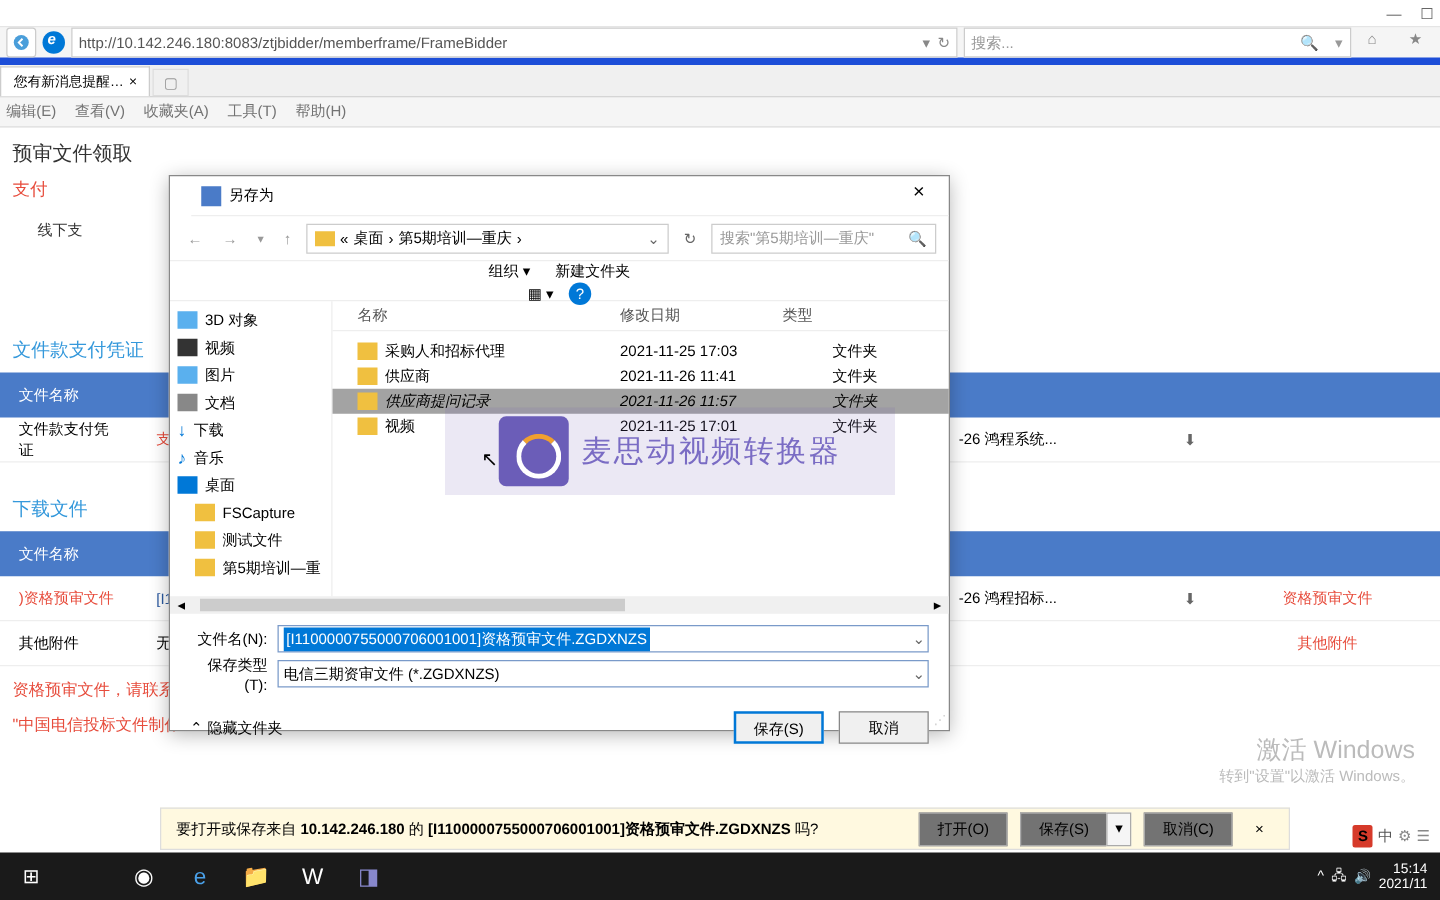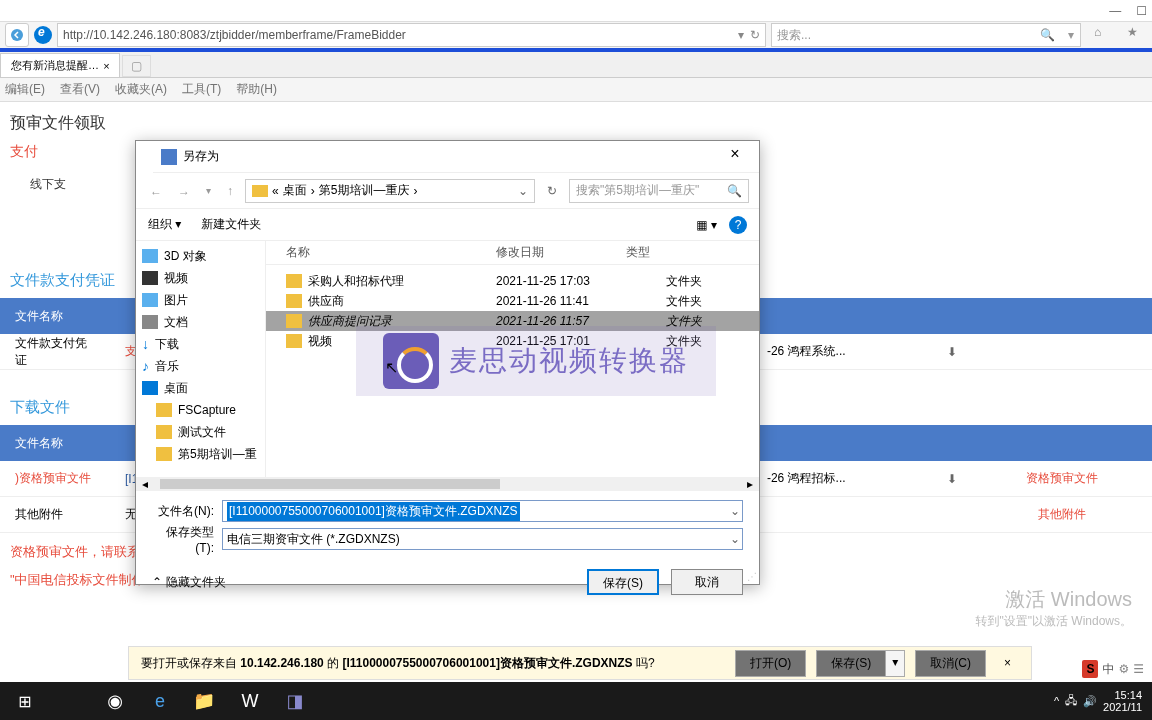--- a/index.html
+++ b/index.html
@@ -1,21 +1,21 @@
 <!DOCTYPE html>
 <html><head>
   <meta charset="utf-8">
   <style>
     * { margin: 0; padding: 0; box-sizing: border-box; font-family: "Microsoft YaHei", Arial, sans-serif; }
     body { background: #fff; width: 1152px; height: 720px; overflow: hidden; position: relative; font-size: 12px; }
     
     
     .titlebar { height: 22px; background: #fff; border-bottom: 1px solid #ddd; display: flex; justify-content: flex-end; align-items: center; padding-right: 5px; gap: 15px; }
     .titlebar span { color: #666; cursor: pointer; }
-    .addressbar { height: 30px; background: #f5f5f5; border-bottom: 4px solid #1d4ed8; display: flex; align-items: center; padding: 2px 5px; gap: 5px; }
+    .addressbar { height: 30px; background: #f5f5f5; border-bottom: 6px solid #1d4ed8; display: flex; align-items: center; padding: 2px 5px; gap: 5px; }
     .nav-btn { width: 24px; height: 24px; border: 1px solid #ccc; border-radius: 3px; display: flex; align-items: center; justify-content: center; background: #fff; }
     .ie-icon { width: 18px; height: 18px; background: #0078d7; border-radius: 50%; display: inline-block; position: relative; }
     .ie-icon::after { content: 'e'; color: #fff; font-weight: bold; font-style: italic; position: absolute; left: 4px; top: -1px; }
     .url-box { flex: 1; height: 24px; border: 1px solid #ccc; background: #fff; display: flex; align-items: center; padding: 0 5px; color: #555; }
     .search-box { width: 310px; height: 24px; border: 1px solid #ccc; background: #fff; display: flex; align-items: center; padding: 0 5px; position: relative; color: #999; }
     .search-box .mag { position: absolute; right: 25px; }
     .home-icon { width: 20px; height: 20px; margin-left: 8px; color: #888; }
     
     .tabs { height: 26px; background: #f0f0f0; border-bottom: 1px solid #ccc; display: flex; align-items: flex-end; }
     .tab { padding: 4px 10px; background: #fff; border: 1px solid #ccc; border-bottom: none; font-size: 11px; display: flex; align-items: center; gap: 4px; max-width: 120px; }
@@ -51,21 +51,21 @@
     .dlg-icon { width: 16px; height: 16px; background: #4a7bc8; }
     .dlg-close { width: 32px; height: 24px; text-align: center; font-size: 16px; cursor: pointer; }
     
     .dlg-nav { height: 36px; display: flex; align-items: center; padding: 0 10px; gap: 8px; border-bottom: 1px solid #eee; }
     .dlg-nav-btn { color: #999; padding: 2px 4px; }
     .dlg-path { flex: 1; height: 24px; border: 1px solid #ccc; display: flex; align-items: center; padding: 0 6px; gap: 4px; background: #fff; }
     .folder-mini { width: 16px; height: 12px; background: #f0c040; }
     .dlg-search { width: 180px; height: 24px; border: 1px solid #ccc; display: flex; align-items: center; padding: 0 6px; color: #999; position: relative; }
     .dlg-search .mag { position: absolute; right: 6px; }
     
-    .dlg-toolbar { height: 32px; display: flex; align-items: center; justify-content: space-between; padding: 0 12px; border-bottom: 1px solid #eee; }
+    .dlg-toolbar { height: 32px; display: flex; align-items: center; justify-content: space-between; padding: 0 12px; border-bottom: 1px solid #eee; flex-direction: column; }
     .dlg-toolbar-left { display: flex; gap: 20px; }
     .dlg-toolbar-right { display: flex; gap: 12px; align-items: center; }
     .help-icon { width: 18px; height: 18px; border-radius: 50%; background: #0078d7; color: #fff; text-align: center; line-height: 18px; font-size: 12px; }
     
     .dlg-body { display: flex; height: 236px; }
     .dlg-tree { width: 130px; border-right: 1px solid #eee; overflow: hidden; padding: 4px 0; }
     .tree-item { display: flex; align-items: center; gap: 6px; padding: 2px 6px; height: 22px; }
     .tree-indent { padding-left: 20px; }
     .tree-icon { width: 16px; height: 14px; }
     .ti-3d { background: #5ab0ee; }
@@ -84,21 +84,21 @@
     .lh-type { flex: 0 0 80px; }
     .list-row { display: flex; height: 20px; align-items: center; }
     .list-row.sel { background: #a3a3a3; font-style: italic; }
     .lr-name { flex: 0 0 230px; padding-left: 20px; display: flex; align-items: center; gap: 6px; }
     .lr-date { flex: 0 0 130px; }
     .lr-type { flex: 0 0 80px; margin-left: 40px; }
     
     .watermark { position: absolute; left: 90px; top: 85px; width: 360px; height: 70px; background: rgba(120,100,180,0.15); display: flex; align-items: center; justify-content: center; gap: 10px; pointer-events: none; }
     .wm-icon { width: 56px; height: 56px; background: #6b5db8; border-radius: 6px; position: relative; }
     .wm-icon::after { content: ''; position: absolute; left: 14px; top: 14px; width: 28px; height: 28px; border: 4px solid #fff; border-radius: 50%; border-top-color: #f0a030; }
-    .wm-text { font-size: 28px; color: #7a6cc4; font-weight: 300; letter-spacing: 2px; }
+    .wm-text { font-size: 24px; color: #7a6cc4; font-weight: 300; letter-spacing: 2px; }
     
     .cursor { position: absolute; left: 385px; top: 358px; font-size: 16px; pointer-events: none; }
     
     .dlg-scroll { height: 14px; background: #f0f0f0; display: flex; align-items: center; padding: 0 6px; }
     .dlg-scroll-thumb { height: 10px; width: 340px; background: #ccc; margin-left: 12px; }
     
     .dlg-fields { padding: 6px 16px; }
     .field-row { display: flex; align-items: center; height: 28px; gap: 8px; }
     .field-label { width: 62px; text-align: right; }
     .field-input { flex: 1; height: 22px; border: 1px solid #7a9ac9; background: #fff; padding: 0 4px; display: flex; align-items: center; position: relative; }

